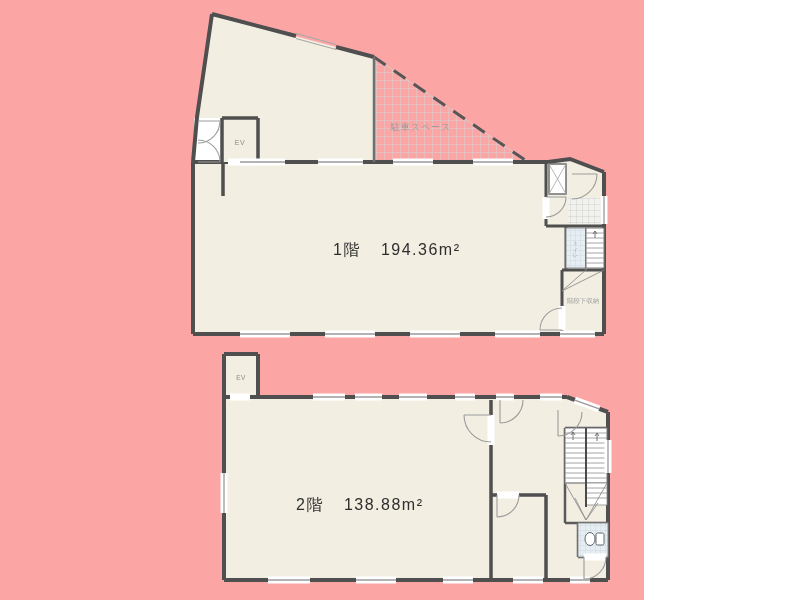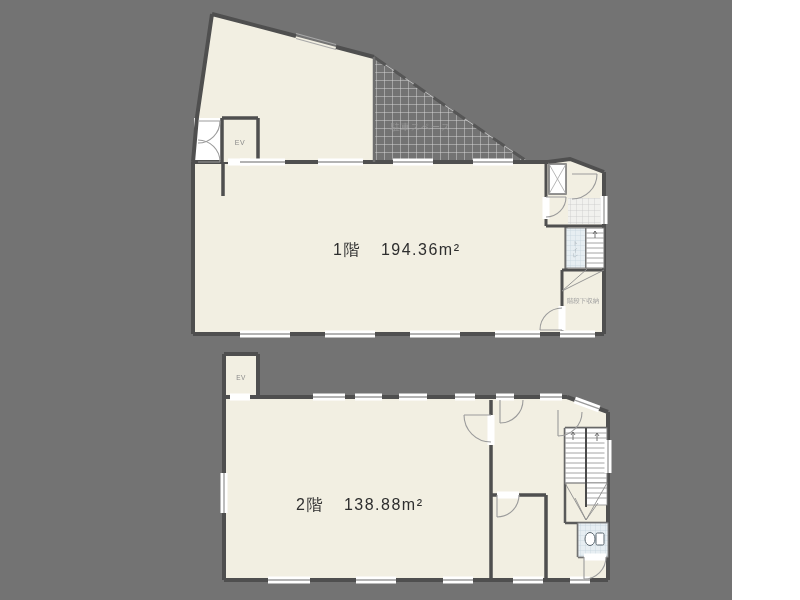--- a/index.html
+++ b/index.html
@@ -1,16 +1,16 @@
 <!DOCTYPE html>
 <html><head>
 <meta charset="utf-8">
 <style>
   html,body{margin:0;padding:0;background:#ffffff;}
-  .stage{position:relative;width:732px;height:600px;background:#737373;overflow:hidden;
+  .stage{position:relative;width:644px;height:600px;background:#fca5a5;overflow:hidden;
          font-family:"Liberation Sans","DejaVu Sans",sans-serif;}
   svg{display:block;}
   text{font-family:"Liberation Sans","DejaVu Sans",sans-serif;}
   .area-label{font-size:16px;fill:#2e2e2e;letter-spacing:1.5px;}
   .ev-label{font-size:7px;fill:#8a8a8a;letter-spacing:0.5px;}
   .parking-label{font-size:9px;fill:#9a9a9a;letter-spacing:1px;}
   .storage-label{font-size:6.5px;fill:#9f9f9f;}
   .toilet-label{font-size:5.5px;fill:#a9b2b8;writing-mode:vertical-rl;}
 </style>
 </head>

